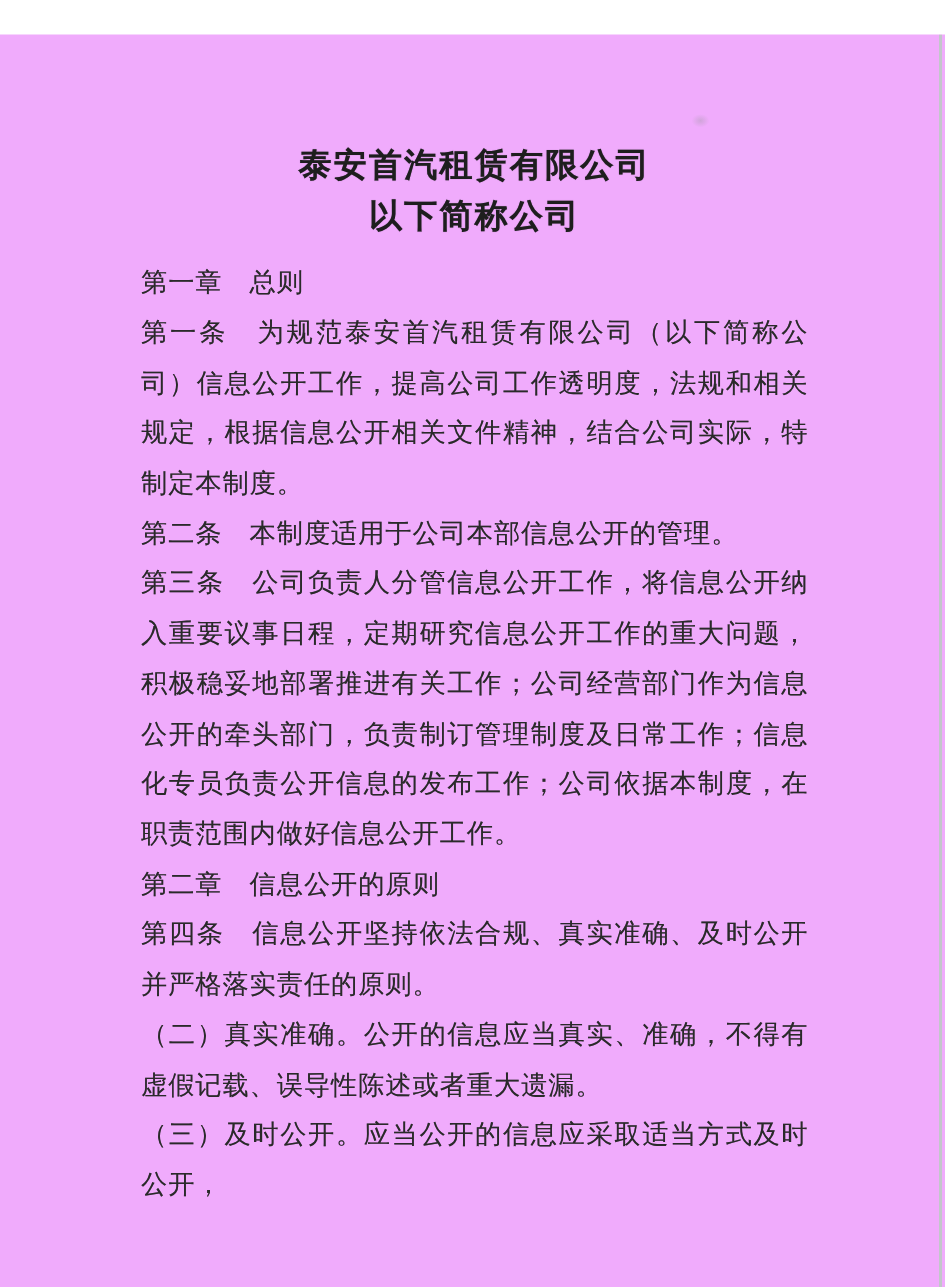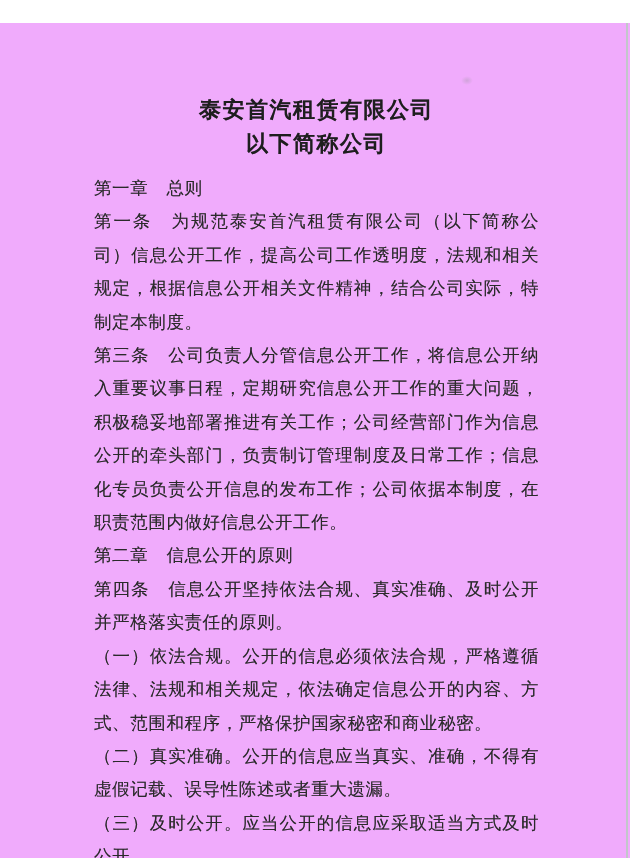--- a/index.html
+++ b/index.html
@@ -71,24 +71,24 @@
 
   <div class="smudge"></div>
 
   <div class="doc">
     <h1 class="doc-title">泰安首汽租赁有限公司</h1>
     <h2 class="doc-subtitle">以下简称公司</h2>
 
     <div class="doc-body">
       <p>第一章　总则</p>
       <p>第一条　为规范泰安首汽租赁有限公司（以下简称公司）信息公开工作，提高公司工作透明度，法规和相关规定，根据信息公开相关文件精神，结合公司实际，特制定本制度。</p>
+      <p>第二条　本制度适用于公司本部信息公开的管理。</p>
       <p>第三条　公司负责人分管信息公开工作，将信息公开纳入重要议事日程，定期研究信息公开工作的重大问题，积极稳妥地部署推进有关工作；公司经营部门作为信息公开的牵头部门，负责制订管理制度及日常工作；信息化专员负责公开信息的发布工作；公司依据本制度，在职责范围内做好信息公开工作。</p>
       <p>第二章　信息公开的原则</p>
       <p>第四条　信息公开坚持依法合规、真实准确、及时公开并严格落实责任的原则。</p>
-      <p>（一）依法合规。公开的信息必须依法合规，严格遵循法律、法规和相关规定，依法确定信息公开的内容、方式、范围和程序，严格保护国家秘密和商业秘密。</p>
       <p>（二）真实准确。公开的信息应当真实、准确，不得有虚假记载、误导性陈述或者重大遗漏。</p>
       <p>（三）及时公开。应当公开的信息应采取适当方式及时公开，</p>
     </div>
   </div>
 
   <div class="edge-line"></div>
 
 </div>
 
 </body></html>

